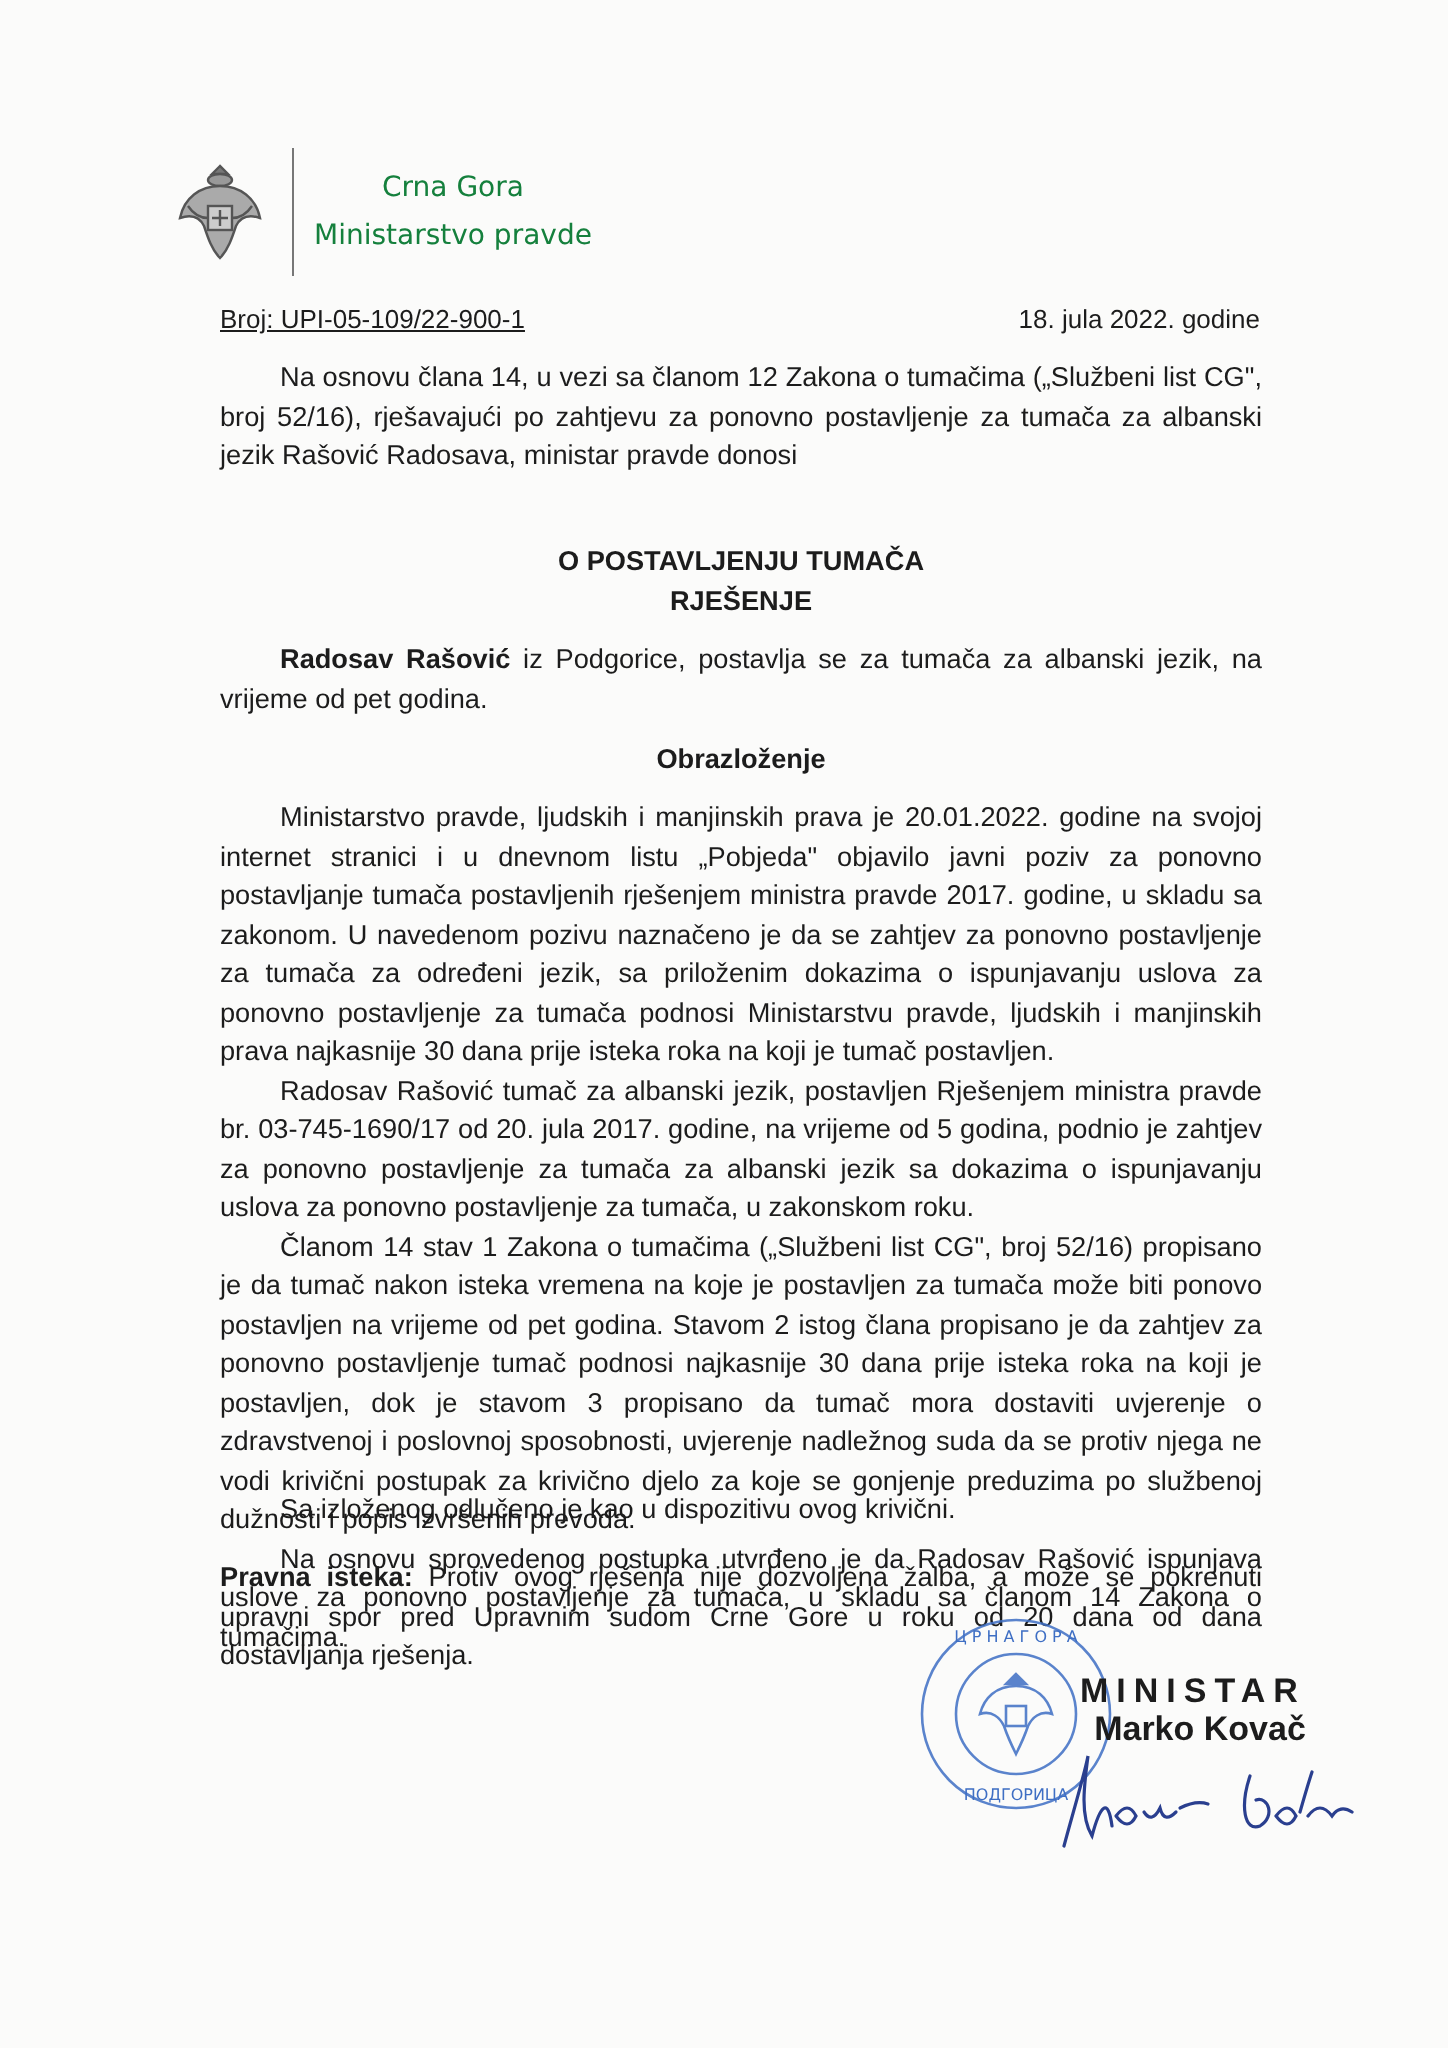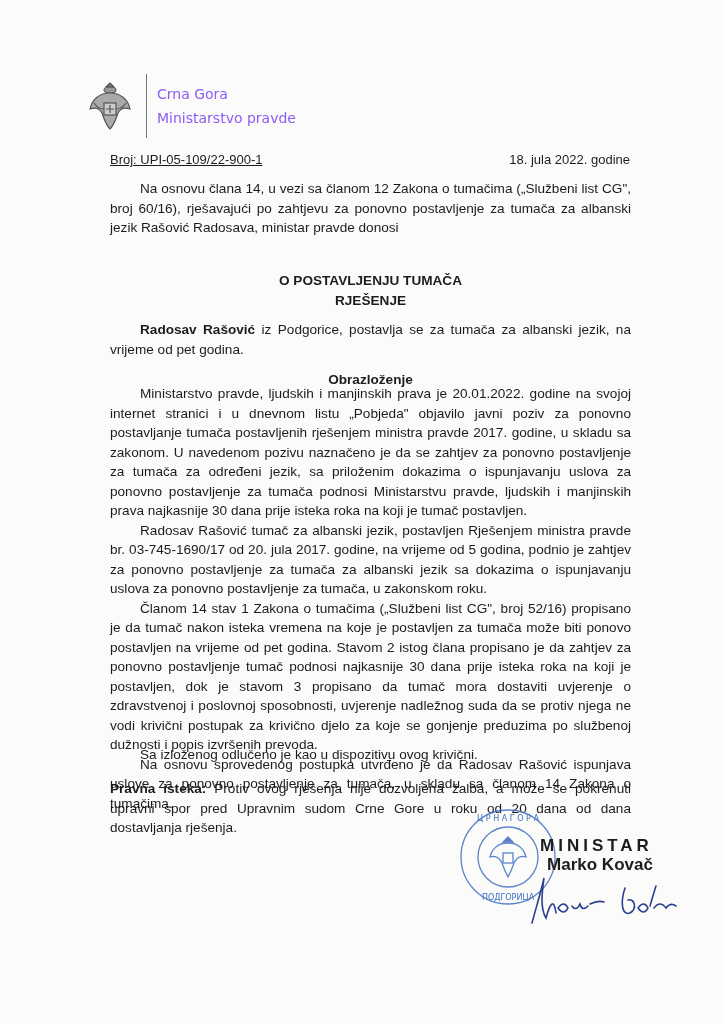--- a/index.html
+++ b/index.html
@@ -4,21 +4,21 @@
   <style>
     html, body { margin: 0; padding: 0; }
     body {
       width: 724px; height: 1024px; background: #fbfbfa; position: relative;
       overflow: hidden; font-family: "Liberation Sans", sans-serif; color: #1c1c1c;
     }
     .page { position: absolute; left: 0; top: 0; width: 724px; height: 1024px; }
     .header { position: absolute; left: 86px; top: 74px; height: 64px; display: flex; align-items: center; }
     .crest { width: 48px; height: 54px; }
     .vline { width: 1px; height: 64px; background: #777; margin-left: 12px; margin-right: 10px; }
-    .org { font-family: "DejaVu Sans", sans-serif; font-size: 14px; line-height: 24px; color: #8b5cf6; }
+    .org { font-family: "DejaVu Sans", sans-serif; font-size: 14px; line-height: 24px; color: #15803d; text-align: center; }
     .meta { position: absolute; left: 110px; top: 152px; width: 520px; display: flex; justify-content: space-between; font-size: 13px; gap: 46px; }
     .ref { text-decoration: underline; }
     .text { position: absolute; left: 110px; width: 521px; font-size: 13.6px; line-height: 19.5px; text-align: justify; }
     .indent { text-indent: 30px; }
     .center { text-align: center; font-weight: bold; font-size: 13.6px; position: absolute; left: 110px; width: 521px; line-height: 19.5px; }
     .b { font-weight: bold; }
     .p { margin: 0; }
     .stamp { position: absolute; left: 458px; top: 807px; width: 100px; height: 100px; }
     .sig-block { position: absolute; left: 540px; top: 836px; text-align: right; font-weight: bold; font-size: 17px; line-height: 19px; }
     .title-ministar { letter-spacing: 4px; }
@@ -45,32 +45,32 @@
       <div>Crna Gora</div>
       <div>Ministarstvo pravde</div>
     </div>
   </div>
 
   <div class="meta">
     <span class="ref">Broj: UPI-05-109/22-900-1</span>
     <span>18. jula 2022. godine</span>
   </div>
 
-  <p class="text indent p" style="top:179px;">Na osnovu člana 14, u vezi sa članom 12 Zakona o tumačima („Službeni list CG", broj 60/16), rješavajući po zahtjevu za ponovno postavljenje za tumača za albanski jezik Rašović Radosava, ministar pravde donosi</p>
+  <p class="text indent p" style="top:179px;">Na osnovu člana 14, u vezi sa članom 12 Zakona o tumačima („Službeni list CG", broj 52/16), rješavajući po zahtjevu za ponovno postavljenje za tumača za albanski jezik Rašović Radosava, ministar pravde donosi</p>
 
   <div class="center" style="top:271px;">
     <div>O POSTAVLJENJU TUMAČA</div>
     <div>RJEŠENJE</div>
   </div>
 
   <p class="text indent p" style="top:320px;"><span class="b">Radosav Rašović</span><span> iz Podgorice, postavlja se za tumača za albanski jezik, na vrijeme od pet godina.</span></p>
 
   <div class="center" style="top:370px;">Obrazloženje</div>
 
-  <div class="text" style="top:384px;">
+  <div class="text" style="top:399px;">
     <p class="p indent">Ministarstvo pravde, ljudskih i manjinskih prava je 20.01.2022. godine na svojoj internet stranici i u dnevnom listu „Pobjeda" objavilo javni poziv za ponovno postavljanje tumača postavljenih rješenjem ministra pravde 2017. godine, u skladu sa zakonom. U navedenom pozivu naznačeno je da se zahtjev za ponovno postavljenje za tumača za određeni jezik, sa priloženim dokazima o ispunjavanju uslova za ponovno postavljenje za tumača podnosi Ministarstvu pravde, ljudskih i manjinskih prava najkasnije 30 dana prije isteka roka na koji je tumač postavljen.</p>
     <p class="p indent">Radosav Rašović tumač za albanski jezik, postavljen Rješenjem ministra pravde br. 03-745-1690/17 od 20. jula 2017. godine, na vrijeme od 5 godina, podnio je zahtjev za ponovno postavljenje za tumača za albanski jezik sa dokazima o ispunjavanju uslova za ponovno postavljenje za tumača, u zakonskom roku.</p>
     <p class="p indent">Članom 14 stav 1 Zakona o tumačima („Službeni list CG", broj 52/16) propisano je da tumač nakon isteka vremena na koje je postavljen za tumača može biti ponovo postavljen na vrijeme od pet godina. Stavom 2 istog člana propisano je da zahtjev za ponovno postavljenje tumač podnosi najkasnije 30 dana prije isteka roka na koji je postavljen, dok je stavom 3 propisano da tumač mora dostaviti uvjerenje o zdravstvenoj i poslovnoj sposobnosti, uvjerenje nadležnog suda da se protiv njega ne vodi krivični postupak za krivično djelo za koje se gonjenje preduzima po službenoj dužnosti i popis izvršenih prevoda.</p>
     <p class="p indent">Na osnovu sprovedenog postupka utvrđeno je da Radosav Rašović ispunjava uslove za ponovno postavljenje za tumača, u skladu sa članom 14 Zakona o tumačima.</p>
   </div>
 
   <p class="text indent p" style="top:745px;">Sa izloženog odlučeno je kao u dispozitivu ovog krivični.</p>
 
   <p class="text p" style="top:779px;"><span class="b">Pravna isteka:</span><span> Protiv ovog rješenja nije dozvoljena žalba, a može se pokrenuti upravni spor pred Upravnim sudom Crne Gore u roku od 20 dana od dana dostavljanja rješenja.</span></p>
 

